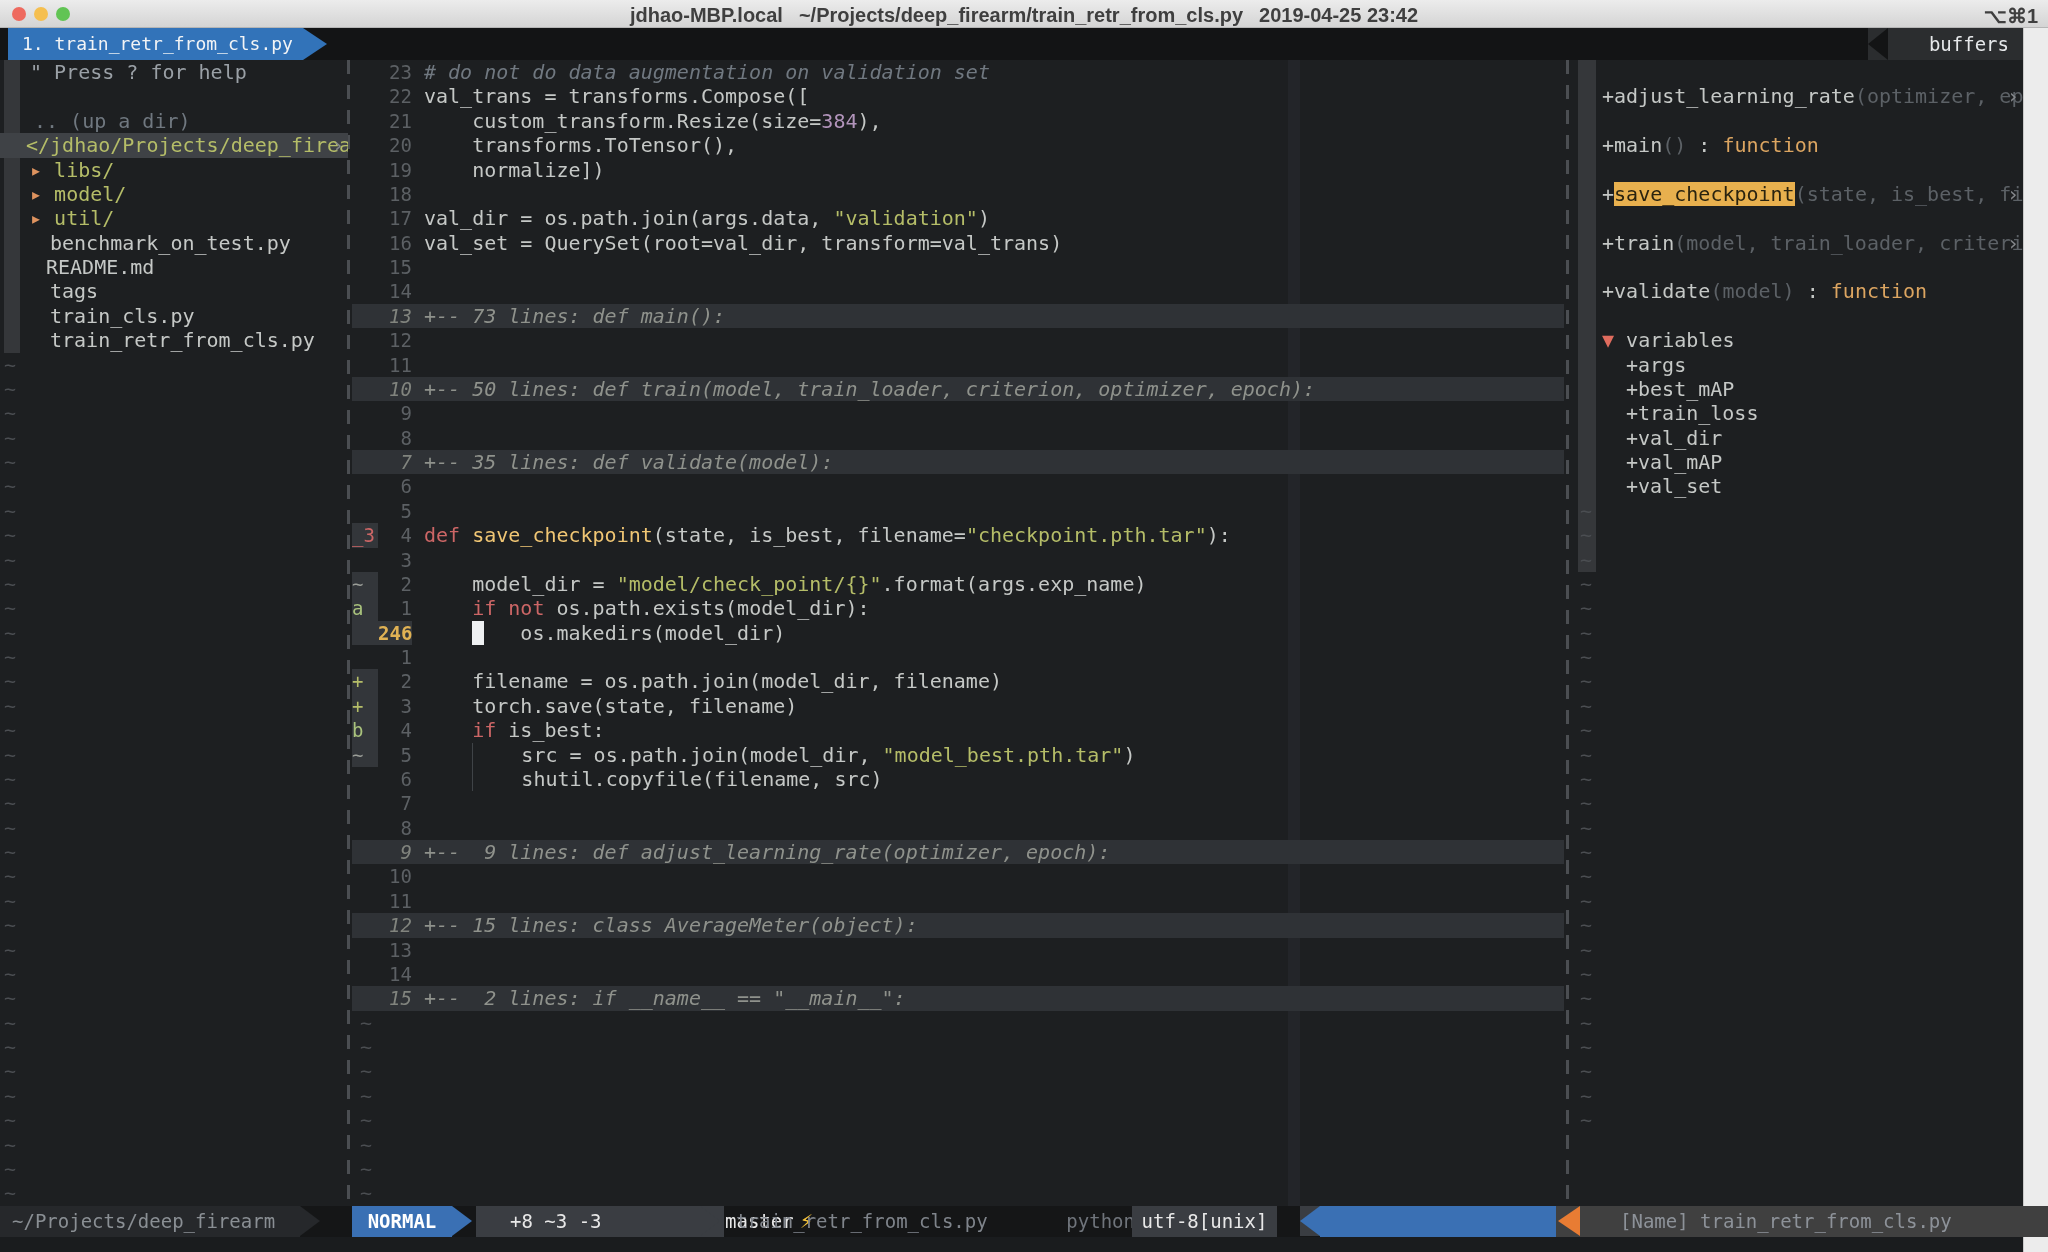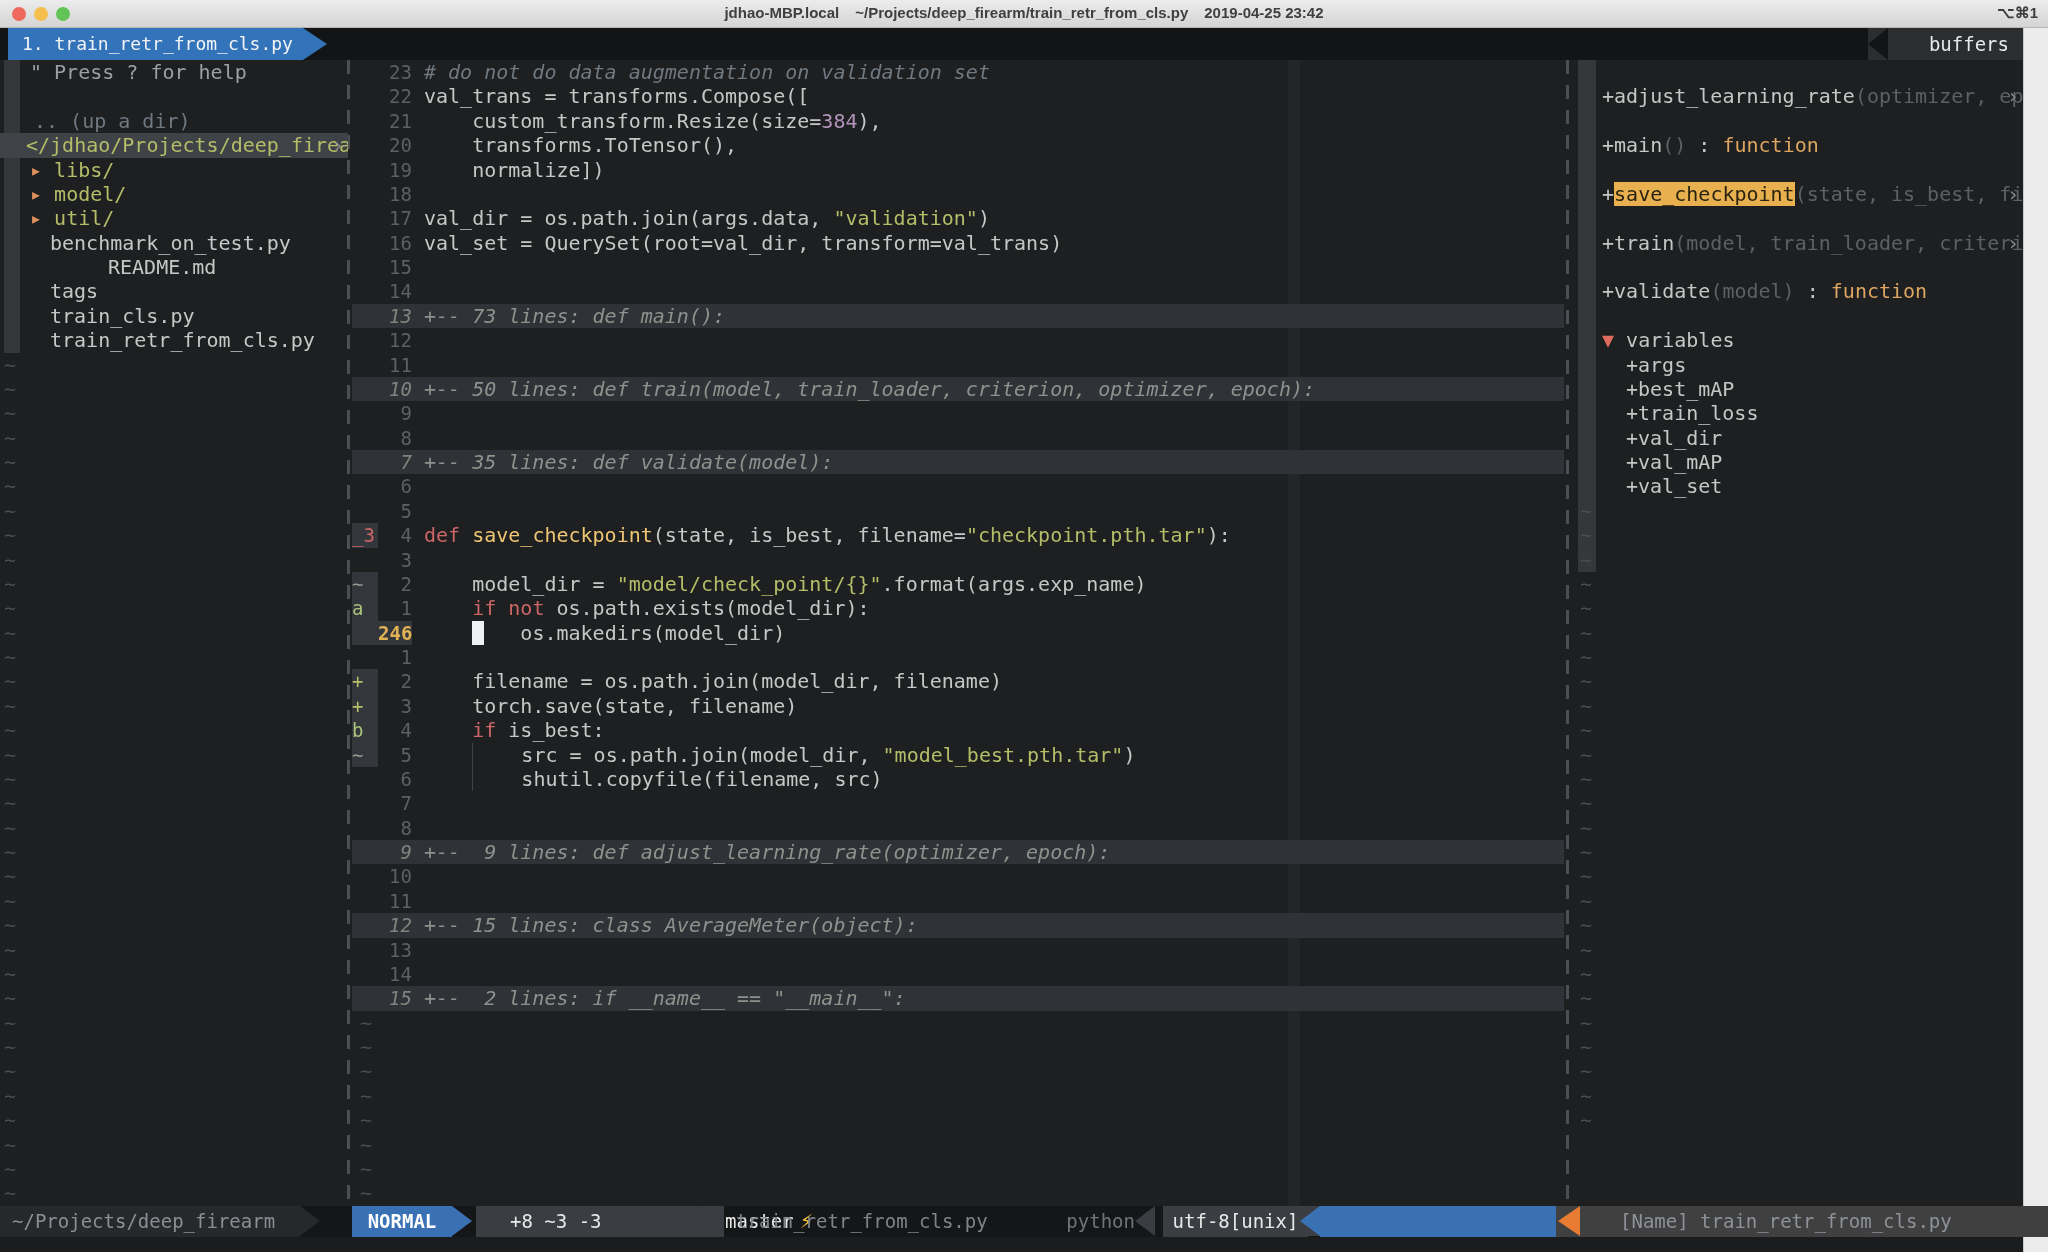--- a/index.html
+++ b/index.html
@@ -6,21 +6,21 @@
   html,body { background:#000; }
   #screen {
     position:relative; width:2048px; height:1252px; overflow:hidden;
     background:var(--bg); font-family:"DejaVu Sans Mono", monospace;
   }
   
   #titlebar {
     position:absolute; left:0; top:0; width:2048px; height:28px;
     background:linear-gradient(#ececec,#d4d4d4);
     border-bottom:1px solid #b5b5b5;
-    font-family:"Liberation Sans", sans-serif; font-size:15px; color:var(--titlebar-fg);
+    font-family:"Liberation Sans", sans-serif; font-size:20px; color:var(--titlebar-fg);
   }
   .lights { position:absolute; left:12px; top:7px; display:flex; gap:8px; }
   .light { width:14px; height:14px; border-radius:50%; }
   .light.red { background:var(--traffic-red); }
   .light.yellow { background:var(--traffic-yellow); }
   .light.green { background:var(--traffic-green); }
   #title-text { position:absolute; left:0; right:0; top:4px; text-align:center; font-weight:bold; }
   #title-text span { margin:0 8px; }
   #title-shortcut { position:absolute; right:10px; top:4px; font-weight:bold; }
   
@@ -82,21 +82,21 @@
   .tri { position:absolute; top:0; width:0; height:0; border-top:15.5px solid transparent; border-bottom:15.5px solid transparent; }
   #seg-tree { left:0; width:300px; background:var(--seg-dark); color:var(--status-fg); padding-left:12px; }
   #tri-tree { left:300px; border-left:20px solid var(--seg-dark); }
   #seg-mode { left:352px; width:100px; background:var(--mode-blue); color:#fff; font-weight:bold; text-align:center; }
   #tri-mode { left:452px; border-left:20px solid var(--mode-blue); z-index:2; }
   #seg-git { left:476px; width:248px; background:var(--seg-gray); color:var(--white); padding-left:34px; display:flex; }
   #tri-git { left:700px; border-left:20px solid var(--seg-gray); }
   #seg-file { left:720px; width:320px; background:transparent; color:#7f848b; padding-left:16px; }
   #seg-ft { left:1040px; width:95px; color:#6f747b; text-align:right; }
   #tri-enc { left:1135px; border-right:20px solid var(--seg-gray); }
-  #seg-enc { left:1163px; width:145px; background:var(--seg-gray); color:var(--white); text-align:center; }
+  #seg-enc { left:1132px; width:145px; background:var(--seg-gray); color:var(--white); text-align:center; }
   #tri-pos { left:1300px; border-right:20px solid var(--mode-blue); background:var(--seg-gray); }
   #seg-pos { left:1320px; width:236px; background:var(--mode-blue); color:#fff; text-align:center; }
   #seg-tag { left:1556px; width:507px; background:#404040; color:#8d9299; padding-left:64px; }
   #tri-tag { left:1558px; border-right:22px solid var(--orange); z-index:2; }
   .branch-icon { display:inline-block; margin:0 6px 0 12px; }
   .bolt { color:var(--lightning); margin-left:6px; font-family:"DejaVu Sans", sans-serif; }
   .lnglyph { font-size:15px; }
   #cmdline { position:absolute; left:0; top:1237px; width:2023px; height:15px; background:var(--cmdline-bg); }
 </style>
 </head>
@@ -131,21 +131,21 @@
     <div class="band" id="tree-band" style="height: 292.56px;"></div>
     <div id="tree-rows">
         <div class="row trow" style="padding-left: 30px;"><span class="s-ndhelp">" Press ? for help</span></div>
         <div class="row trow" style="padding-left: 30px;"></div>
         <div class="row trow" style="padding-left: 34px;"><span class="s-ndgray">.. (up a dir)</span></div>
         <div class="row trow hl" style="padding-left: 26px;"><span class="s-nddir">&lt;/jdhao/Projects/deep_firear</span><span class="trunc">›</span></div>
         <div class="row trow" style="padding-left: 30px;"><span class="s-ndarrow">▸ </span><span class="s-nddir">libs/</span></div>
         <div class="row trow" style="padding-left: 30px;"><span class="s-ndarrow">▸ </span><span class="s-nddir">model/</span></div>
         <div class="row trow" style="padding-left: 30px;"><span class="s-ndarrow">▸ </span><span class="s-nddir">util/</span></div>
         <div class="row trow" style="padding-left: 50px;"><span class="s-ndfile">benchmark_on_test.py</span></div>
-        <div class="row trow" style="padding-left: 64px; margin-left: 44px;"><span class="s-ndfile">README.md</span></div>
+        <div class="row trow" style="padding-left: 46px;"><span class="s-ndfile">README.md</span></div>
         <div class="row trow" style="padding-left: 50px;"><span class="s-ndfile">tags</span></div>
         <div class="row trow" style="padding-left: 50px;"><span class="s-ndfile">train_cls.py</span></div>
         <div class="row trow" style="padding-left: 50px;"><span class="s-ndfile">train_retr_from_cls.py</span></div>
         <div class="row"><span class="tilde" style="padding-left: 4px;">~</span></div>
         <div class="row"><span class="tilde" style="padding-left: 4px;">~</span></div>
         <div class="row"><span class="tilde" style="padding-left: 4px;">~</span></div>
         <div class="row"><span class="tilde" style="padding-left: 4px;">~</span></div>
         <div class="row"><span class="tilde" style="padding-left: 4px;">~</span></div>
         <div class="row"><span class="tilde" style="padding-left: 4px;">~</span></div>
         <div class="row"><span class="tilde" style="padding-left: 4px;">~</span></div>

